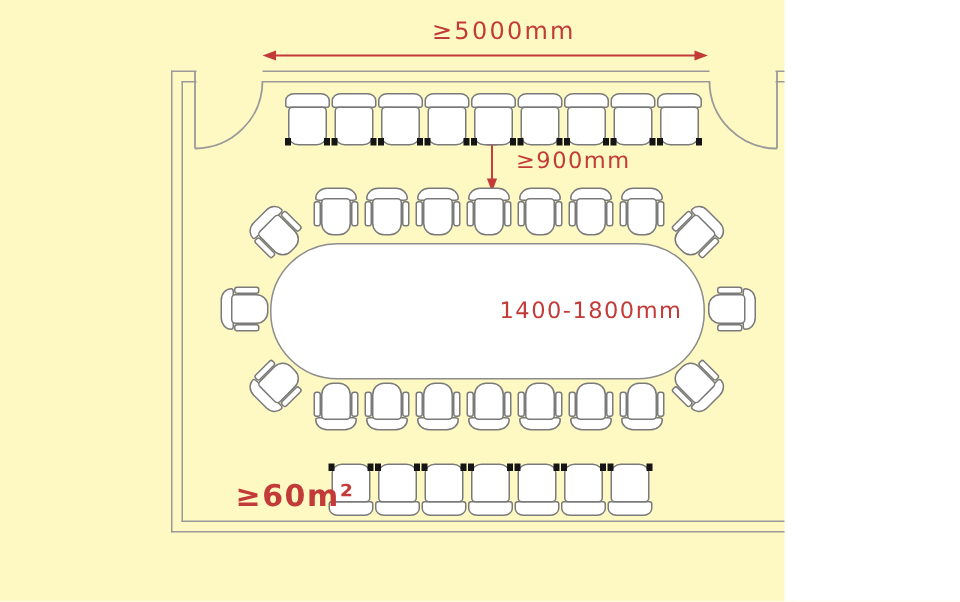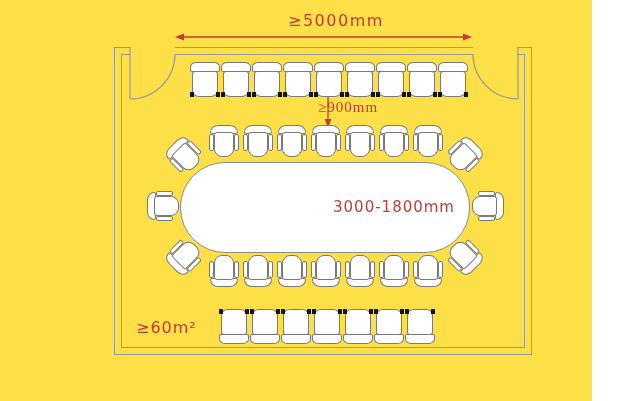--- a/index.html
+++ b/index.html
@@ -1,17 +1,17 @@
 <!DOCTYPE html>
 <html style="--red: #c23b38; --wall: #9a9a9a; --chair: #7a7a7a;"><head>
 <meta charset="utf-8">
 <style>
   html,body{margin:0;padding:0;background:#fff;}
   .canvas{
-    position:relative;width:592px;height:401px;background:#fde047;overflow:hidden;
+    position:relative;width:523px;height:401px;background:#fef9c3;overflow:hidden;
     font-family:"DejaVu Sans","Liberation Sans",sans-serif;
   }
   .wall{position:absolute;background:var(--wall,#9a9a9a);}
   .wall.h{height:1px;}
   .wall.v{width:1px;}
   .overlay{position:absolute;left:0;top:0;}
   .overlay .arc,.overlay .leaf{fill:none;stroke:var(--wall,#9a9a9a);stroke-width:1.2;}
   .overlay .dimline{stroke:var(--red,#c23b38);stroke-width:1.3;fill:none;}
   .overlay .dimhead{fill:var(--red,#c23b38);stroke:none;}
   .table{
@@ -28,24 +28,24 @@
   .chair-mtg .seat{left:5px;top:7px;width:20px;height:25px;border-radius:3px 3px 8px 8px;}
   
   .chair-wall{height:38px;}
   .chair-wall .back{left:0;top:0;width:30px;height:10px;border-radius:6px 6px 2px 2px / 5px 5px 2px 2px;}
   .chair-wall .seat{left:2px;top:9px;width:26px;height:26px;border-radius:3px 3px 7px 7px / 3px 3px 6px 6px;}
   .chair-wall .dot{width:4px;height:5px;background:#151515;border:none;top:30px;}
   .chair-wall .dl{left:0;}
   .chair-wall .dr{right:0;}
   .dim-label{position:absolute;color:var(--red,#c23b38);white-space:nowrap;line-height:1.1;}
   .lbl-roomwidth{left:288px;top:12px;font-size:16px;letter-spacing:1.5px;}
-  .lbl-clearance{left:318px;top:99px;font-size:15px;letter-spacing:1px;font-family:Liberation Serif, serif;}
+  .lbl-clearance{left:344px;top:99px;font-size:15px;letter-spacing:1px;}
   .lbl-tablewidth{left:333px;top:199px;font-size:15px;letter-spacing:1px;}
   .lbl-roomname{left:131px;top:296px;font-size:17px;letter-spacing:4px;font-weight:600;}
-  .lbl-area{left:136px;top:319px;font-size:16px;letter-spacing:1px;font-weight:400;}
+  .lbl-area{left:157px;top:319px;font-size:20px;letter-spacing:1px;font-weight:700;}
 </style>
 </head>
 <body>
 
 <div class="canvas">
 
   <div class="wall v" style="left:114px;top:47px;height:308px"></div>
   <div class="wall v" style="left:121px;top:54px;height:294px"></div>
   <div class="wall v" style="left:531px;top:47px;height:308px"></div>
   <div class="wall v" style="left:524px;top:54px;height:294px"></div>
@@ -297,16 +297,16 @@
       <div class="chair chair-mtg" style="left: 449px; top: 239px; transform: rotate(135deg);">
         <i class="back"></i>
         <i class="arm al"></i>
         <i class="arm ar"></i>
         <i class="seat"></i>
       </div>
     </div>
 
   <div class="dim-label lbl-roomwidth">≥5000mm</div>
   <div class="dim-label lbl-clearance">≥900mm</div>
-  <div class="dim-label lbl-tablewidth">3000-1800mm</div>
+  <div class="dim-label lbl-tablewidth">1400-1800mm</div>
   <div class="dim-label lbl-area">≥60m²</div>
 
 </div>
 
 </body></html>

